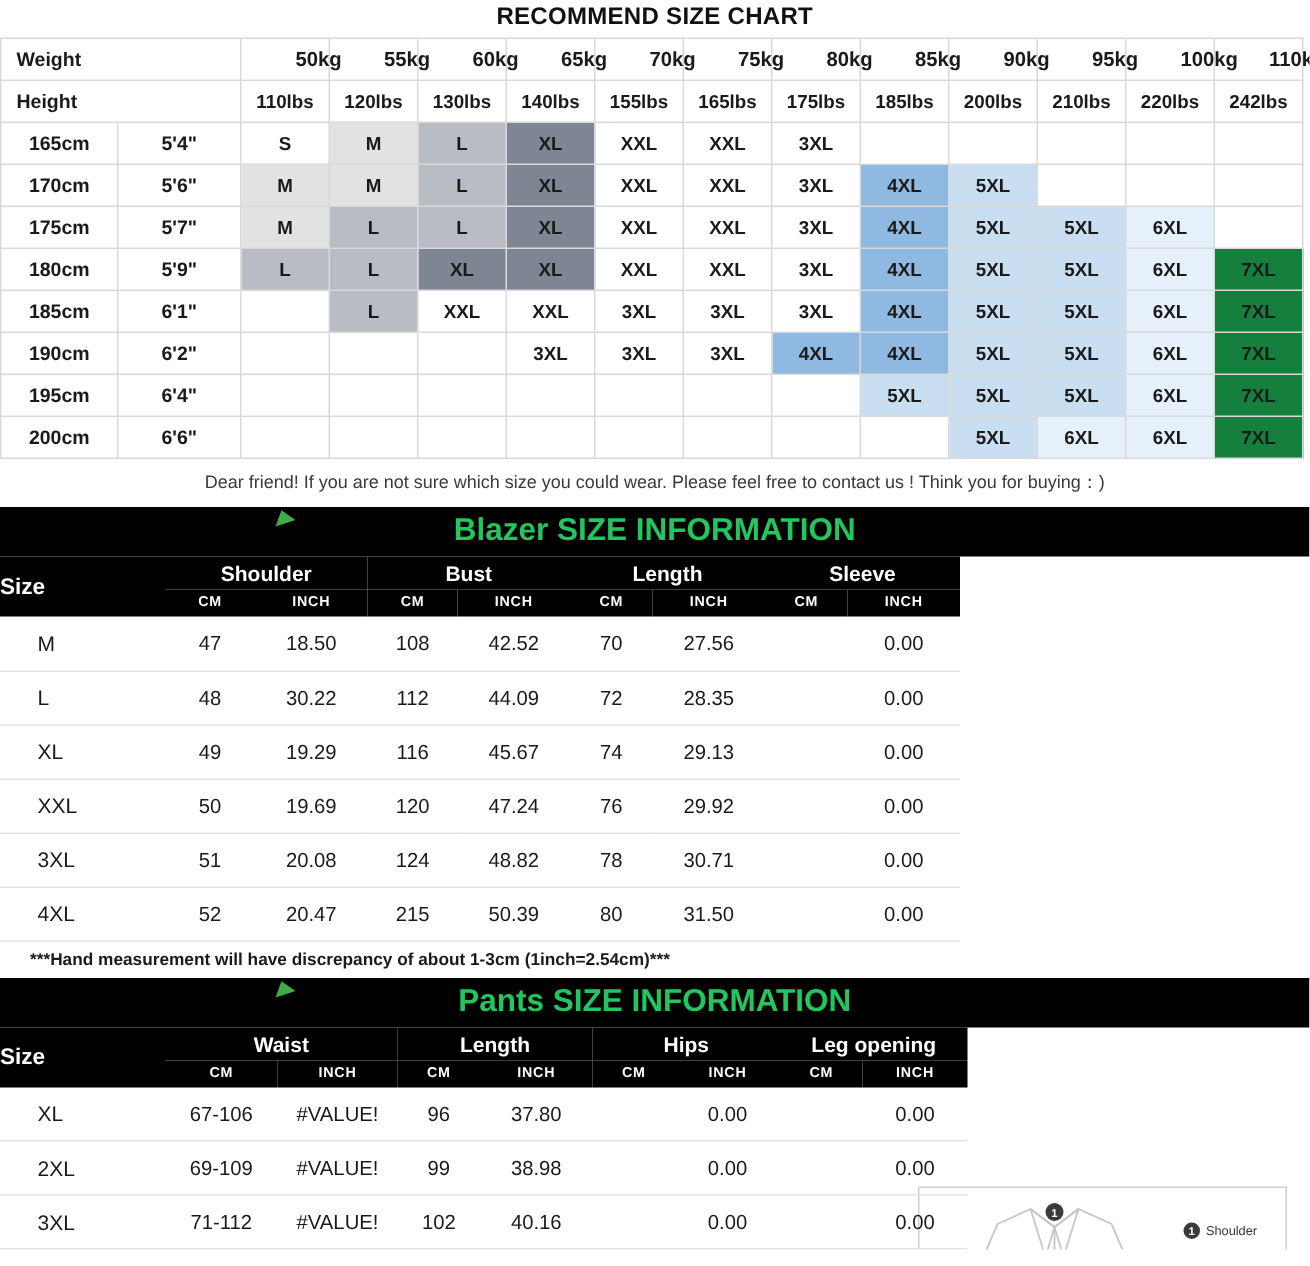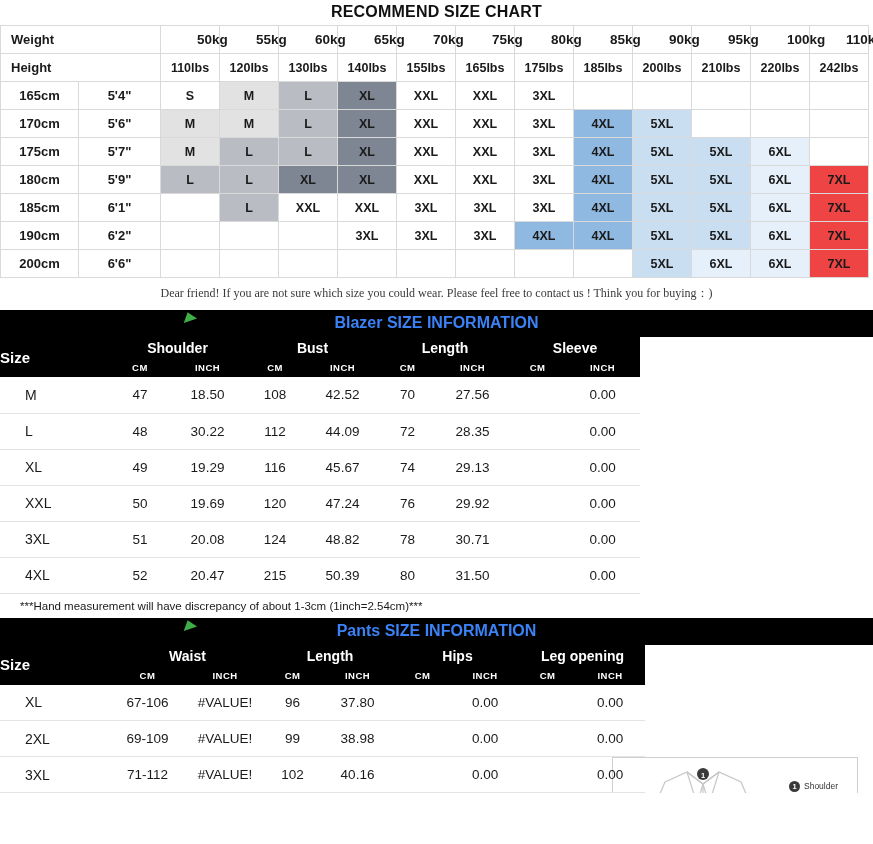--- a/index.html
+++ b/index.html
@@ -46,36 +46,35 @@
   
   .s-S    { background:#ffffff; }
   .s-M    { background:#e2e2e2; }
   .s-L    { background:#b9bcc2; }
   .s-XL   { background:#7e8693; }
   .s-XXL  { background:#ffffff; }
   .s-3XL  { background:#ffffff; }
   .s-4XL  { background:#8fb9e0; }
   .s-5XL  { background:#c9def1;margin-top:24px; }
   .s-6XL  { background:#e5f0fa; }
-  .s-7XL  { background:#ef4444; }
+  .s-7XL  { background:#15803d; }
 
   .note {
     text-align: center;
     font-size: 12px;
     color: #3a3a3a;
     padding: 7px 0 8px 0;
-    font-family: Liberation Serif, serif;
   }
 
   
   .banner {
     background: #000;
-    color: #3b82f6;
-    text-align: center;
-    font-size: 16px;
+    color: #22c55e;
+    text-align: center;
+    font-size: 21px;
     font-weight: bold;
     padding: 4px 0 5px 0;
     position: relative;
   }
   .banner .tick {
     position: absolute;
     left: 182px; top: 2px;
     width: 0; height: 0;
     border-left: 7px solid transparent;
     border-right: 7px solid transparent;
@@ -125,21 +124,21 @@
   }
   table.info tbody td.size-col {
     text-align: left;
     padding-left: 25px;
     font-size: 14px;
   }
   .hand-note {
     font-size: 11.5px;
     color: #1a1a1a;
     padding: 6px 0 6px 20px;
-    font-weight: normal;
+    font-weight: bold;
   }
 
   
   .diagram {
     position: absolute;
     border: 1px solid #cfcfcf;
     background: #fff;
   }
   .diag-blazer { left: 612px; top: 420px; width: 246px; height: 165px; }
 
@@ -309,20 +308,36 @@
           <td class="s-3XL">3XL</td>
           <td class="s-3XL">3XL</td>
           <td class="s-4XL">4XL</td>
           <td class="s-4XL">4XL</td>
           <td class="s-5XL">5XL</td>
           <td class="s-5XL">5XL</td>
           <td class="s-6XL">6XL</td>
           <td class="s-7XL">7XL</td>
         </tr>
         <tr>
+          <td class="rowlabel">195cm</td>
+          <td class="rowlabel">6'4"</td>
+          <td class="cell-empty"></td>
+          <td class="cell-empty"></td>
+          <td class="cell-empty"></td>
+          <td class="cell-empty"></td>
+          <td class="cell-empty"></td>
+          <td class="cell-empty"></td>
+          <td class="cell-empty"></td>
+          <td class="s-5XL">5XL</td>
+          <td class="s-5XL">5XL</td>
+          <td class="s-5XL">5XL</td>
+          <td class="s-6XL">6XL</td>
+          <td class="s-7XL">7XL</td>
+        </tr>
+        <tr>
           <td class="rowlabel">200cm</td>
           <td class="rowlabel">6'6"</td>
           <td class="cell-empty"></td>
           <td class="cell-empty"></td>
           <td class="cell-empty"></td>
           <td class="cell-empty"></td>
           <td class="cell-empty"></td>
           <td class="cell-empty"></td>
           <td class="cell-empty"></td>
           <td class="cell-empty"></td>

